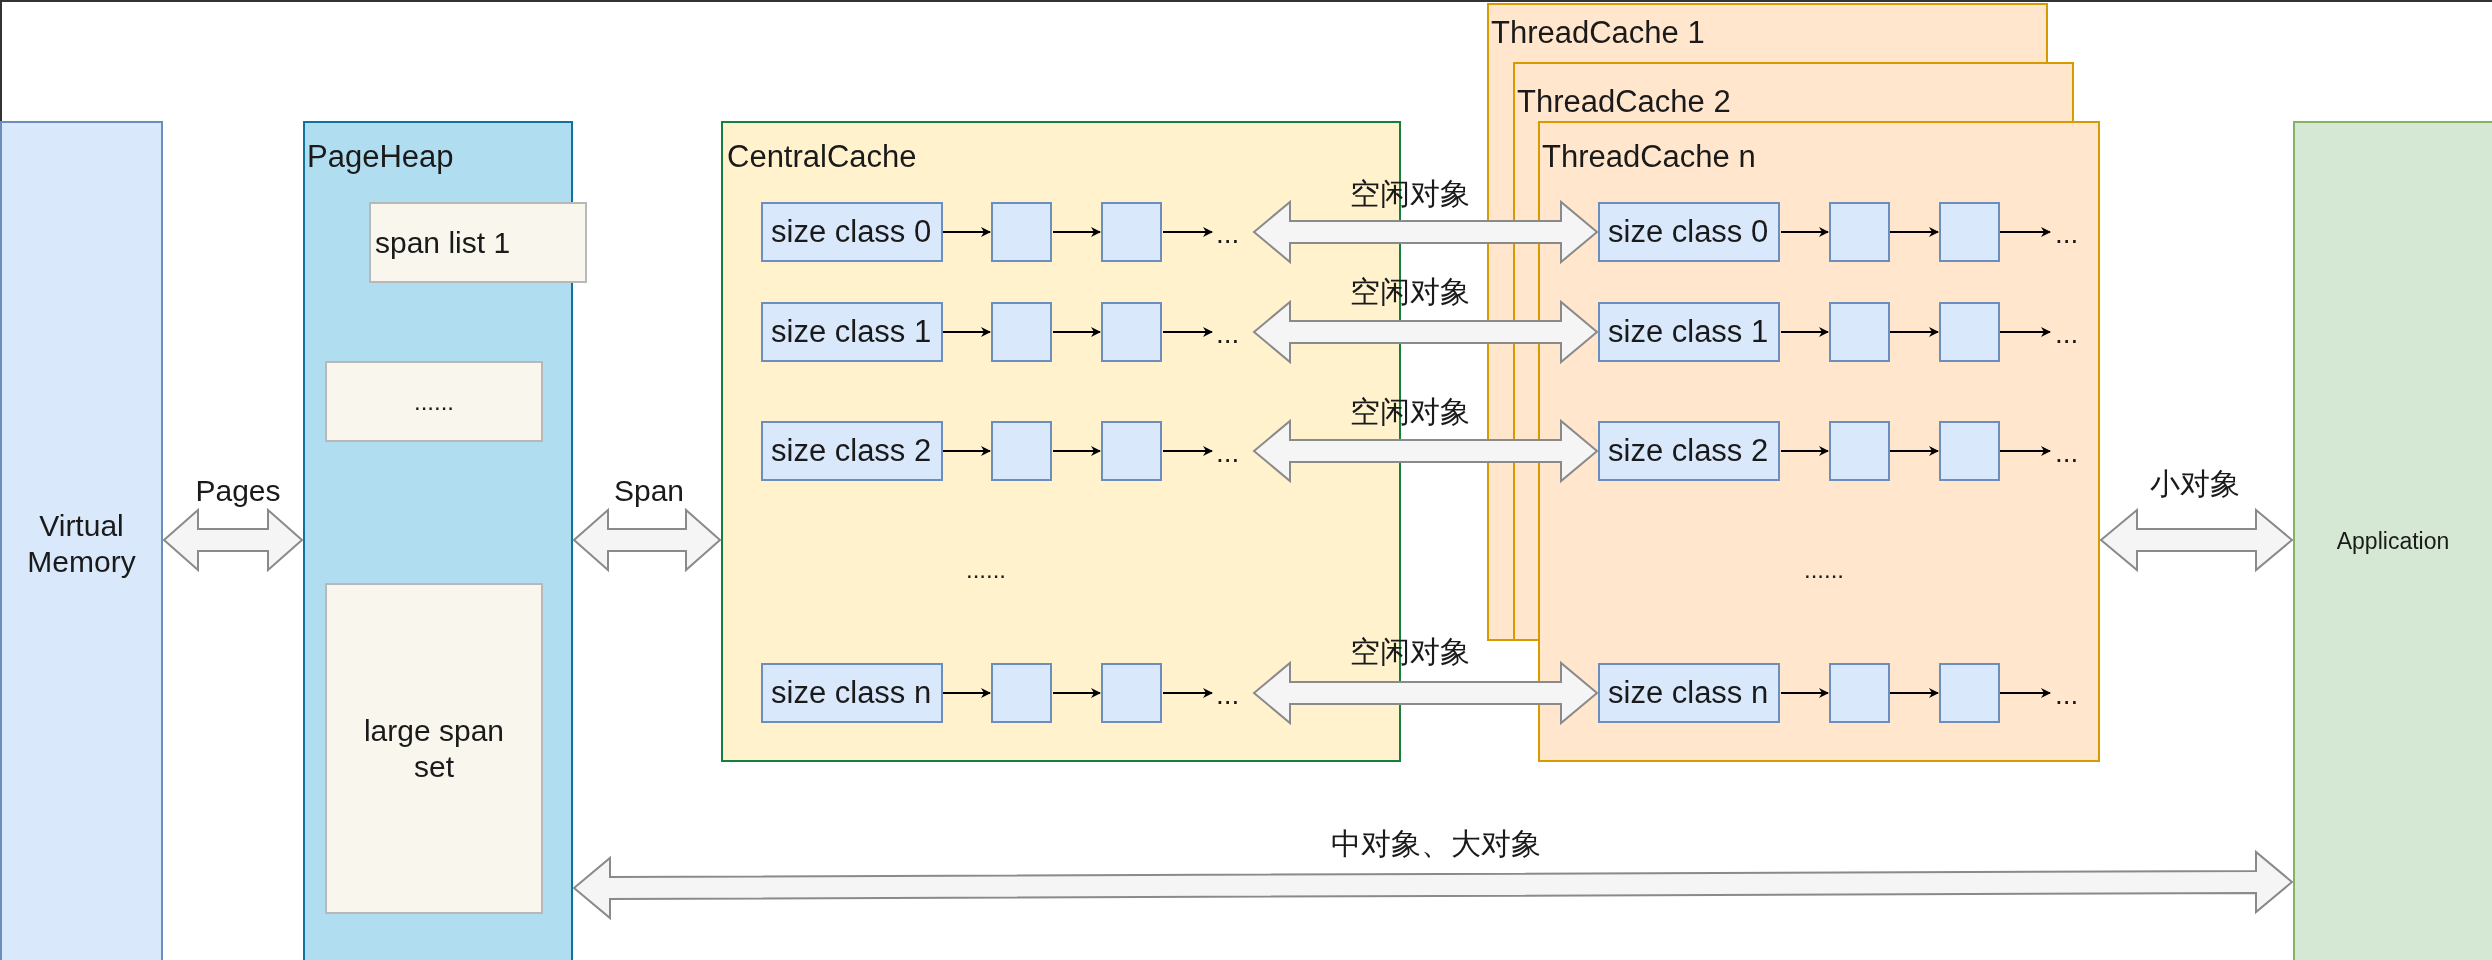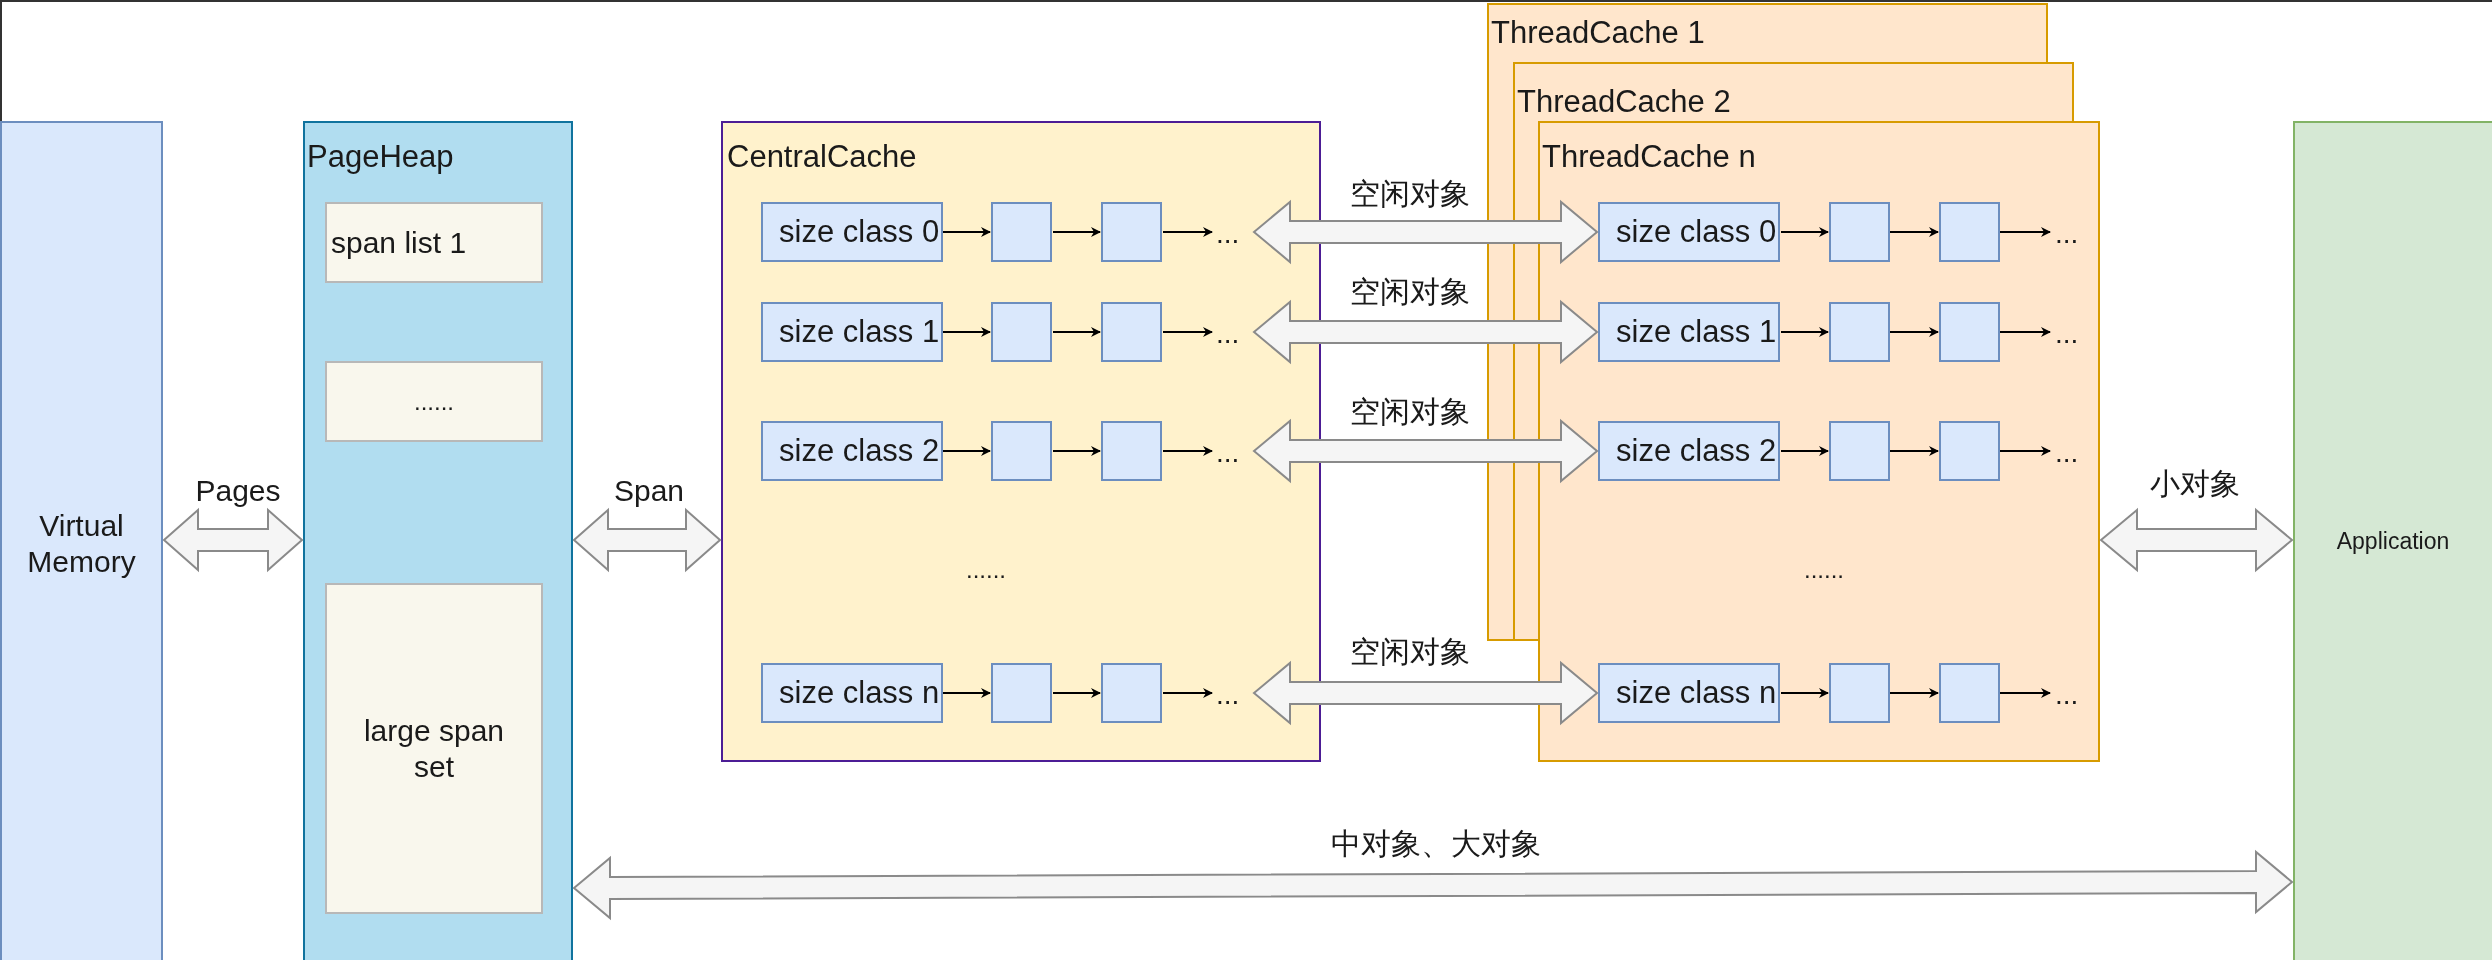--- a/index.html
+++ b/index.html
@@ -11,29 +11,29 @@
   .vm { left:0; top:121px; width:163px; height:850px; background:#dae8fc; border:2px solid #6c8ebf; }
   .vm-label { position:absolute; left:0; right:0; top:385px; text-align:center; font-size:30px; line-height:36px; }
   .ph { left:303px; top:121px; width:270px; height:850px; background:#b1ddf0; border:2px solid #10739e; }
   .title { position:absolute; font-size:31px; white-space:nowrap; }
   .span-item { position:absolute; left:20px; width:218px; box-sizing:border-box; background:#f9f7ed;
                border:2px solid #b8b8b8; font-size:30px; display:flex; align-items:center; padding-left:4px; }
   .span-item.center { justify-content:center; padding-left:0; }
   .large { position:absolute; left:20px; top:460px; width:218px; height:331px; box-sizing:border-box;
            background:#f9f7ed; border:2px solid #b8b8b8; font-size:30px; display:flex; align-items:center;
            justify-content:center; text-align:center; line-height:36px; }
-  .cc { left:721px; top:121px; width:600px; height:641px; background:#fff2cc; border:2px solid #4c1d95; }
+  .cc { left:721px; top:121px; width:680px; height:641px; background:#fff2cc; border:2px solid #15803d; }
   .tc { background:#ffe6cc; border:2px solid #d79b00; }
   .tc1 { left:1487px; top:3px; width:561px; height:638px; }
   .tc2 { left:1513px; top:62px; width:561px; height:579px; }
   .tcn { left:1538px; top:121px; width:562px; height:641px; }
   .app { left:2293px; top:121px; width:210px; height:850px; background:#d5e8d4; border:2px solid #82b366; }
   .app-label { position:absolute; left:0; top:405px; width:196px; text-align:center; font-size:23px; }
   .sc { position:absolute; width:182px; height:60px; box-sizing:border-box; background:#dae8fc;
-        border:2px solid #6c8ebf; font-size:31px; display:flex; align-items:center; padding-left:16px; white-space:nowrap; overflow:hidden; }
+        border:2px solid #6c8ebf; font-size:31px; display:flex; align-items:center; padding-left:8px; white-space:nowrap; overflow:hidden; }
   .node { position:absolute; width:61px; height:60px; box-sizing:border-box; background:#dae8fc; border:2px solid #6c8ebf; }
   .dots { position:absolute; font-size:28px; }
   .ell { position:absolute; font-size:28px; }
   .lbl { position:absolute; font-size:30px; white-space:nowrap; text-align:center; }
   svg.overlay { position:absolute; left:0; top:0; }
 </style>
 </head>
 <body>
 
 <div class="topline"></div>
@@ -41,21 +41,21 @@
 
 <div class="box vm">
   <div class="vm-label">
     <div>Virtual</div>
     <div>Memory</div>
   </div>
 </div>
 
 <div class="box ph">
   <div class="title" style="left:2px;top:16px;">PageHeap</div>
-  <div class="span-item" style="top:79px;height:81px;">span list 1</div>
+  <div class="span-item" style="top:79px;height:81px;margin-left:44px;">span list 1</div>
   <div class="span-item center" style="top:238px;height:81px;font-size:24px;">......</div>
   <div class="large">
     <div>
       <div>large span</div>
       <div>set</div>
     </div>
   </div>
 </div>
 
 <div class="box tc tc1">

